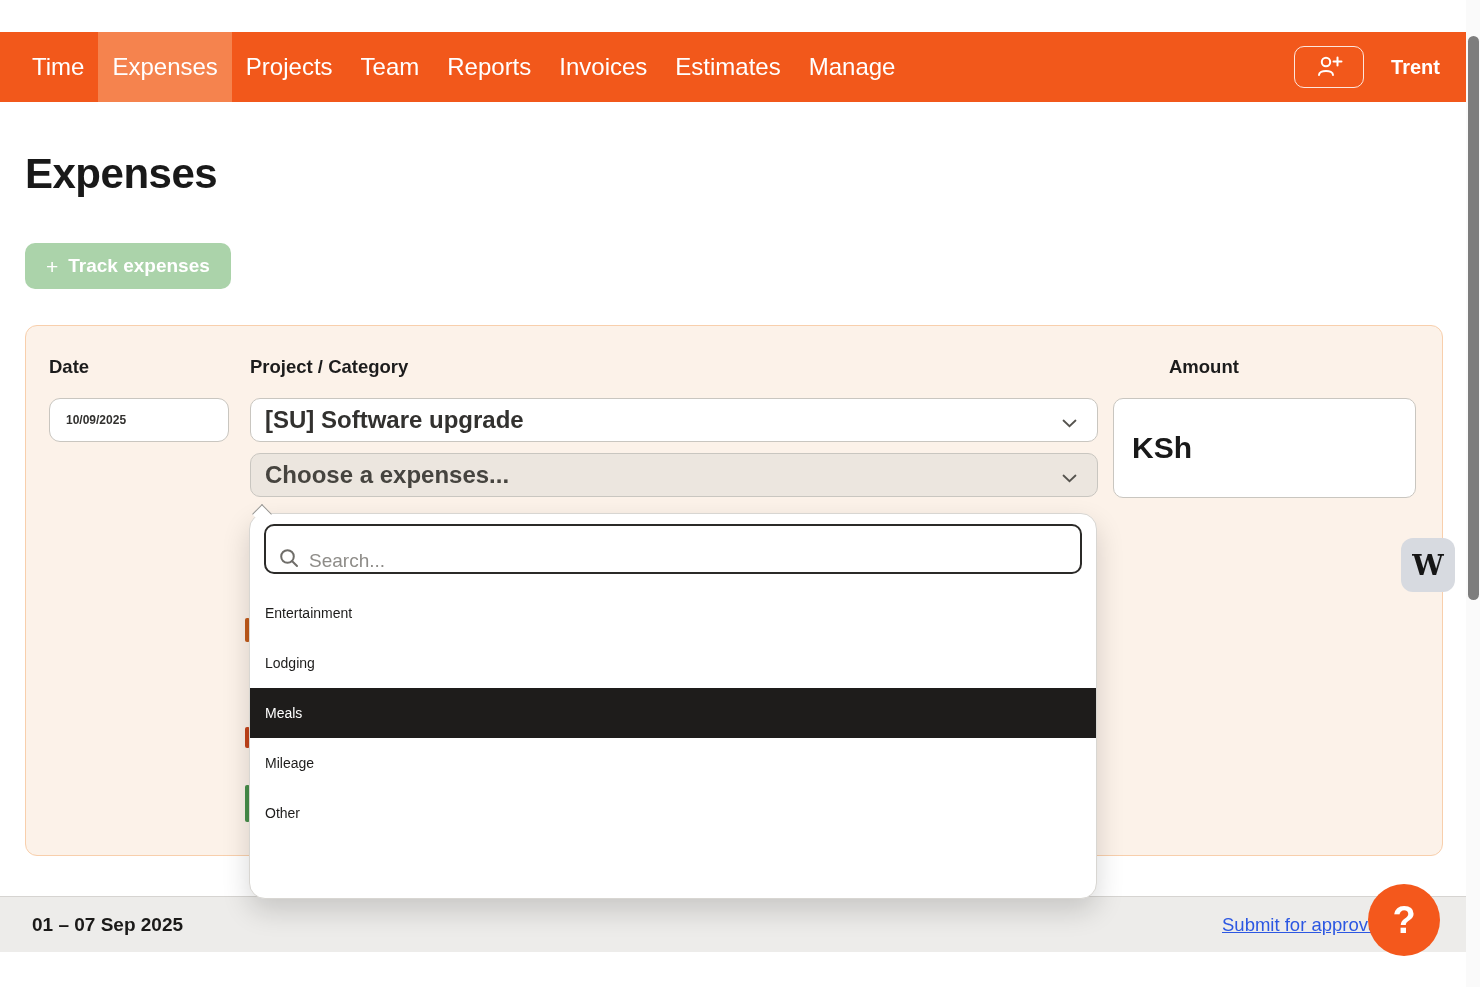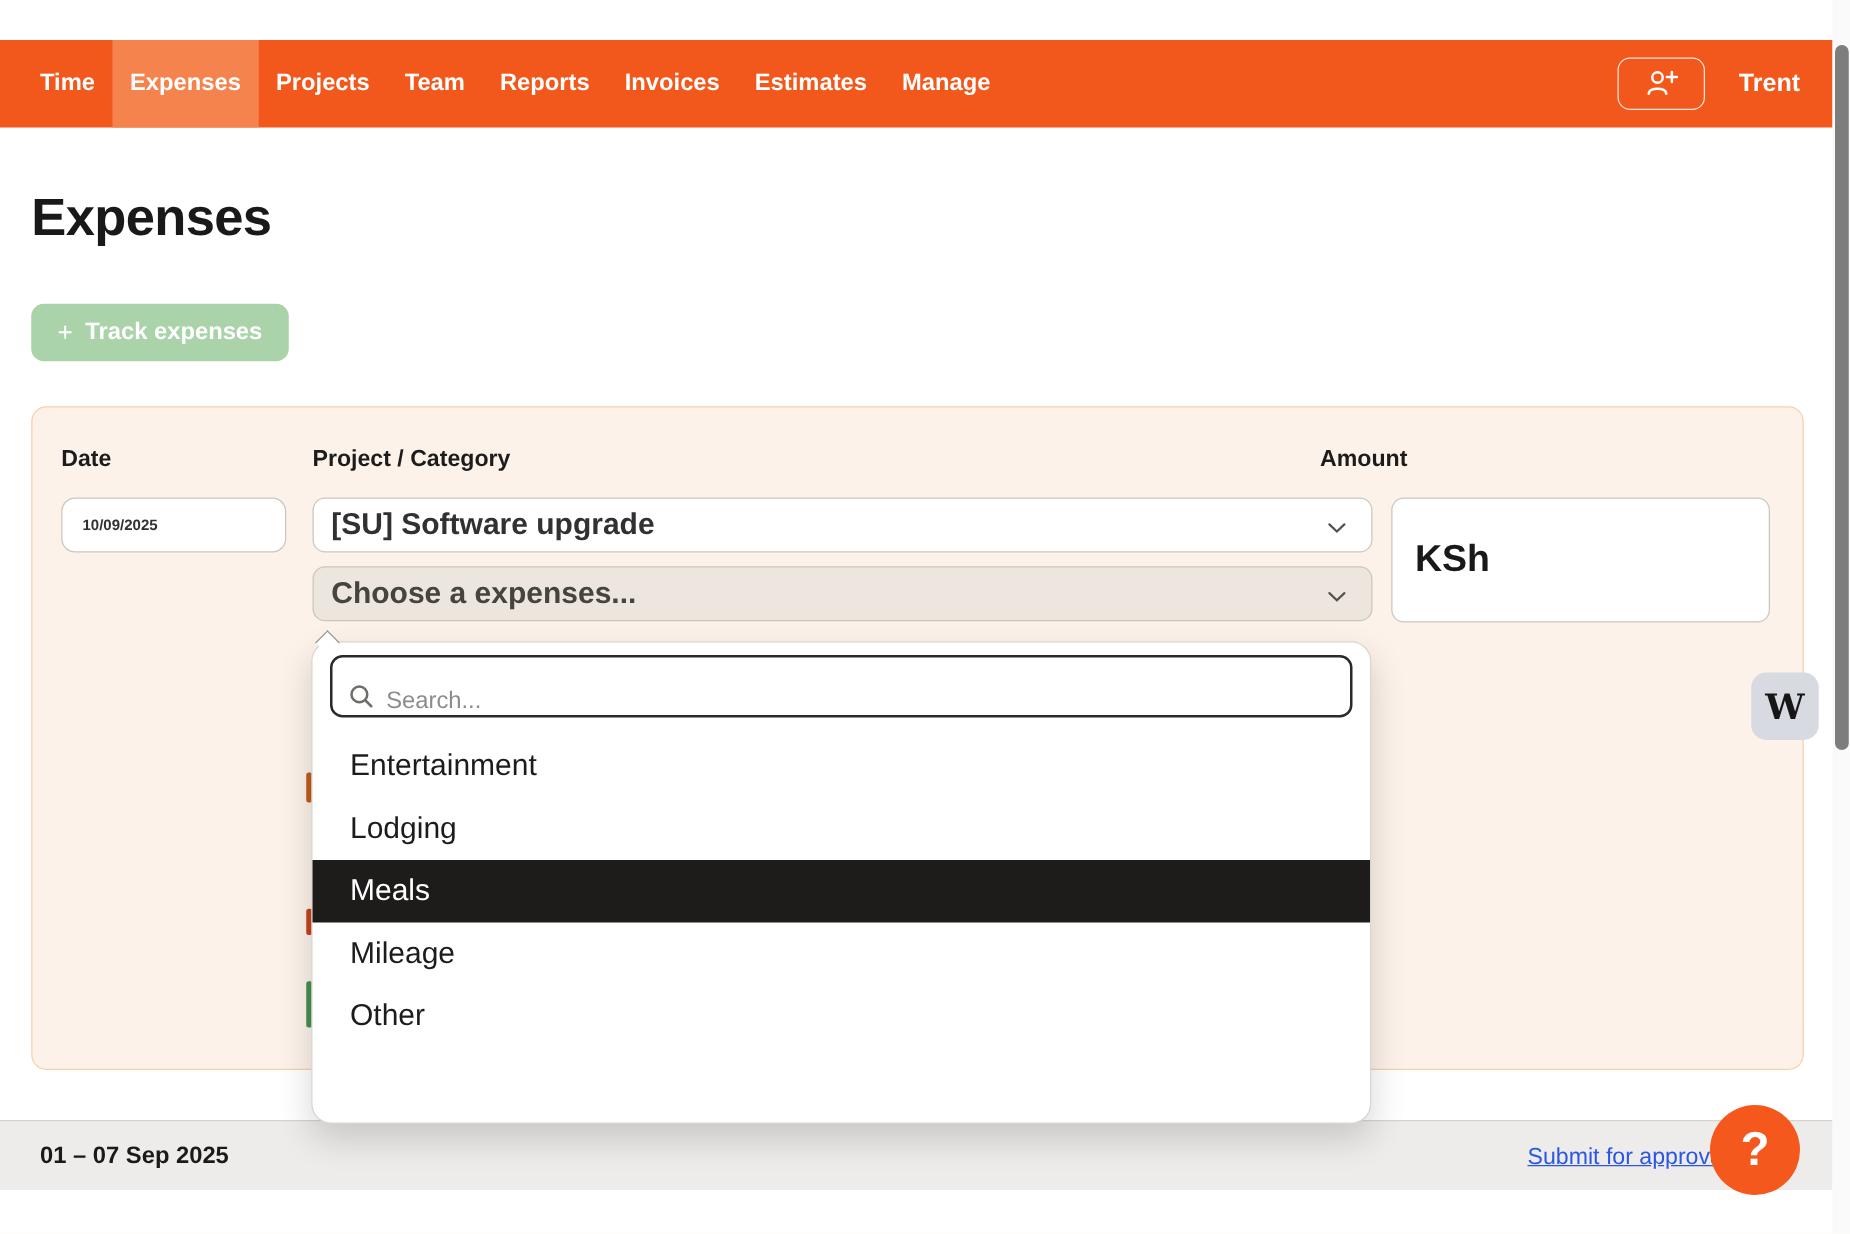--- a/index.html
+++ b/index.html
@@ -3,43 +3,43 @@
 <meta charset="utf-8">
 <style>
   * { margin:0; padding:0; box-sizing:border-box; }
   html,body { width:1480px; height:987px; }
   body { font-family:"Liberation Sans",sans-serif; background:#ffffff; position:relative; overflow:hidden; }
 
   
   .navbar { position:absolute; left:0; top:32px; width:1466px; height:70px; background:#F2581B;
             display:flex; align-items:center; padding:0 26px 0 18px; }
   .nav-items { display:flex; height:100%; }
-  .nav-item { display:flex; align-items:center; padding:0 14px; color:#fff; font-weight:700;
-              font-size:19px; cursor:pointer; white-space:nowrap; }
+  .nav-item { display:flex; align-items:center; padding:0 14px; color:#fff; font-weight:400;
+              font-size:24px; cursor:pointer; white-space:nowrap; }
   .nav-item.active { background:#F5834E; }
   .nav-right { margin-left:auto; display:flex; align-items:center; gap:27px; }
   .invite-btn { width:70px; height:42px; border:1.5px solid rgba(255,255,255,.85); border-radius:10px;
                 background:transparent; display:flex; align-items:center; justify-content:center; cursor:pointer; }
   .user-name { color:#fff; font-weight:700; font-size:20px; cursor:pointer; }
 
   
   .page-title { position:absolute; left:25px; top:150px; font-size:42px; font-weight:700;
                 color:#191919; letter-spacing:-0.5px; }
   .track-btn { position:absolute; left:25px; top:243px; height:46px; background:#ABD3AA; border:none;
                border-radius:10px; color:#fff; font-weight:700; font-size:19px; padding:0 21px;
                display:flex; align-items:center; gap:10px; font-family:inherit; cursor:pointer; }
   .track-btn .plus { font-size:21px; font-weight:400; line-height:1; }
 
   
   .panel { position:absolute; left:25px; top:325px; width:1418px; height:531px; background:#FCF2E9;
            border:1px solid #F8CFAC; border-radius:12px; }
   .flabel { position:absolute; font-size:18.5px; font-weight:700; color:#1C1C1C; }
   .lbl-date { left:23px; top:30px; }
   .lbl-project { left:224px; top:30px; }
-  .lbl-amount { left:1030px; top:30px; }
+  .lbl-amount { left:1143px; top:30px; }
 
   .date-input { position:absolute; left:23px; top:72px; width:180px; height:44px; background:#fff;
                 border:1px solid #C9C6C0; border-radius:11px; font-family:inherit; font-weight:700;
                 font-size:12px; color:#32312F; padding:0 16px; outline:none; }
   .select { position:absolute; height:44px; background:#fff; border:1px solid #C9C6C0; border-radius:10px;
             display:flex; align-items:center; justify-content:space-between; padding:0 20px 0 14px;
             font-weight:700; font-size:24px; color:#32312F; cursor:pointer; }
   .select-project { left:224px; top:72px; width:848px; }
   .select-category { left:224px; top:127px; width:848px; background:#ECE6DF; color:#46443F; }
   .amount-box { position:absolute; left:1087px; top:72px; width:303px; height:100px; background:#fff;
@@ -56,21 +56,21 @@
   
   .dropdown { position:absolute; left:249px; top:513px; width:848px; height:386px; background:#fff;
               border:1px solid #D8D6D2; border-radius:16px; box-shadow:0 12px 28px rgba(0,0,0,.16); z-index:5; }
   .notch { position:absolute; left:5px; top:-7px; width:14px; height:14px; background:#fff;
            border-top:1.5px solid #979590; border-left:1.5px solid #979590; transform:rotate(45deg); }
   .search-wrap { position:absolute; left:14px; top:10px; width:818px; height:50px; border:2.5px solid #2B2A28;
                  border-radius:10px; display:flex; align-items:flex-end; padding:0 13px; gap:10px; background:#fff; }
   .search-wrap input { border:none; outline:none; flex:1; font-size:19px; font-family:inherit; color:#333; background:transparent; }
   .search-wrap input::placeholder { color:#8E8C88; }
   .options { position:absolute; left:0; top:74px; width:100%; }
-  .option { height:50px; display:flex; align-items:center; padding-left:30px; font-size:24px;
+  .option { height:50px; display:flex; align-items:center; padding-left:15px; font-size:14px;
             color:#1D1C1B; cursor:pointer; }
   .option.highlighted { background:#1E1C1B; color:#fff; font-weight:400; }
 
   
   .footer-bar { position:absolute; left:0; top:896px; width:1466px; height:56px; background:#EDECEA;
                 border-top:1px solid #D6D4D1; z-index:1; }
   .week-range { position:absolute; left:32px; top:0; height:100%; display:flex; align-items:center;
                 font-size:19px; font-weight:700; color:#1B1A19; }
   .submit-link { position:absolute; left:1222px; top:0; height:100%; display:flex; align-items:center;
                  font-size:18.5px; color:#2C57E2; text-decoration:underline; font-weight:500; cursor:pointer; }

